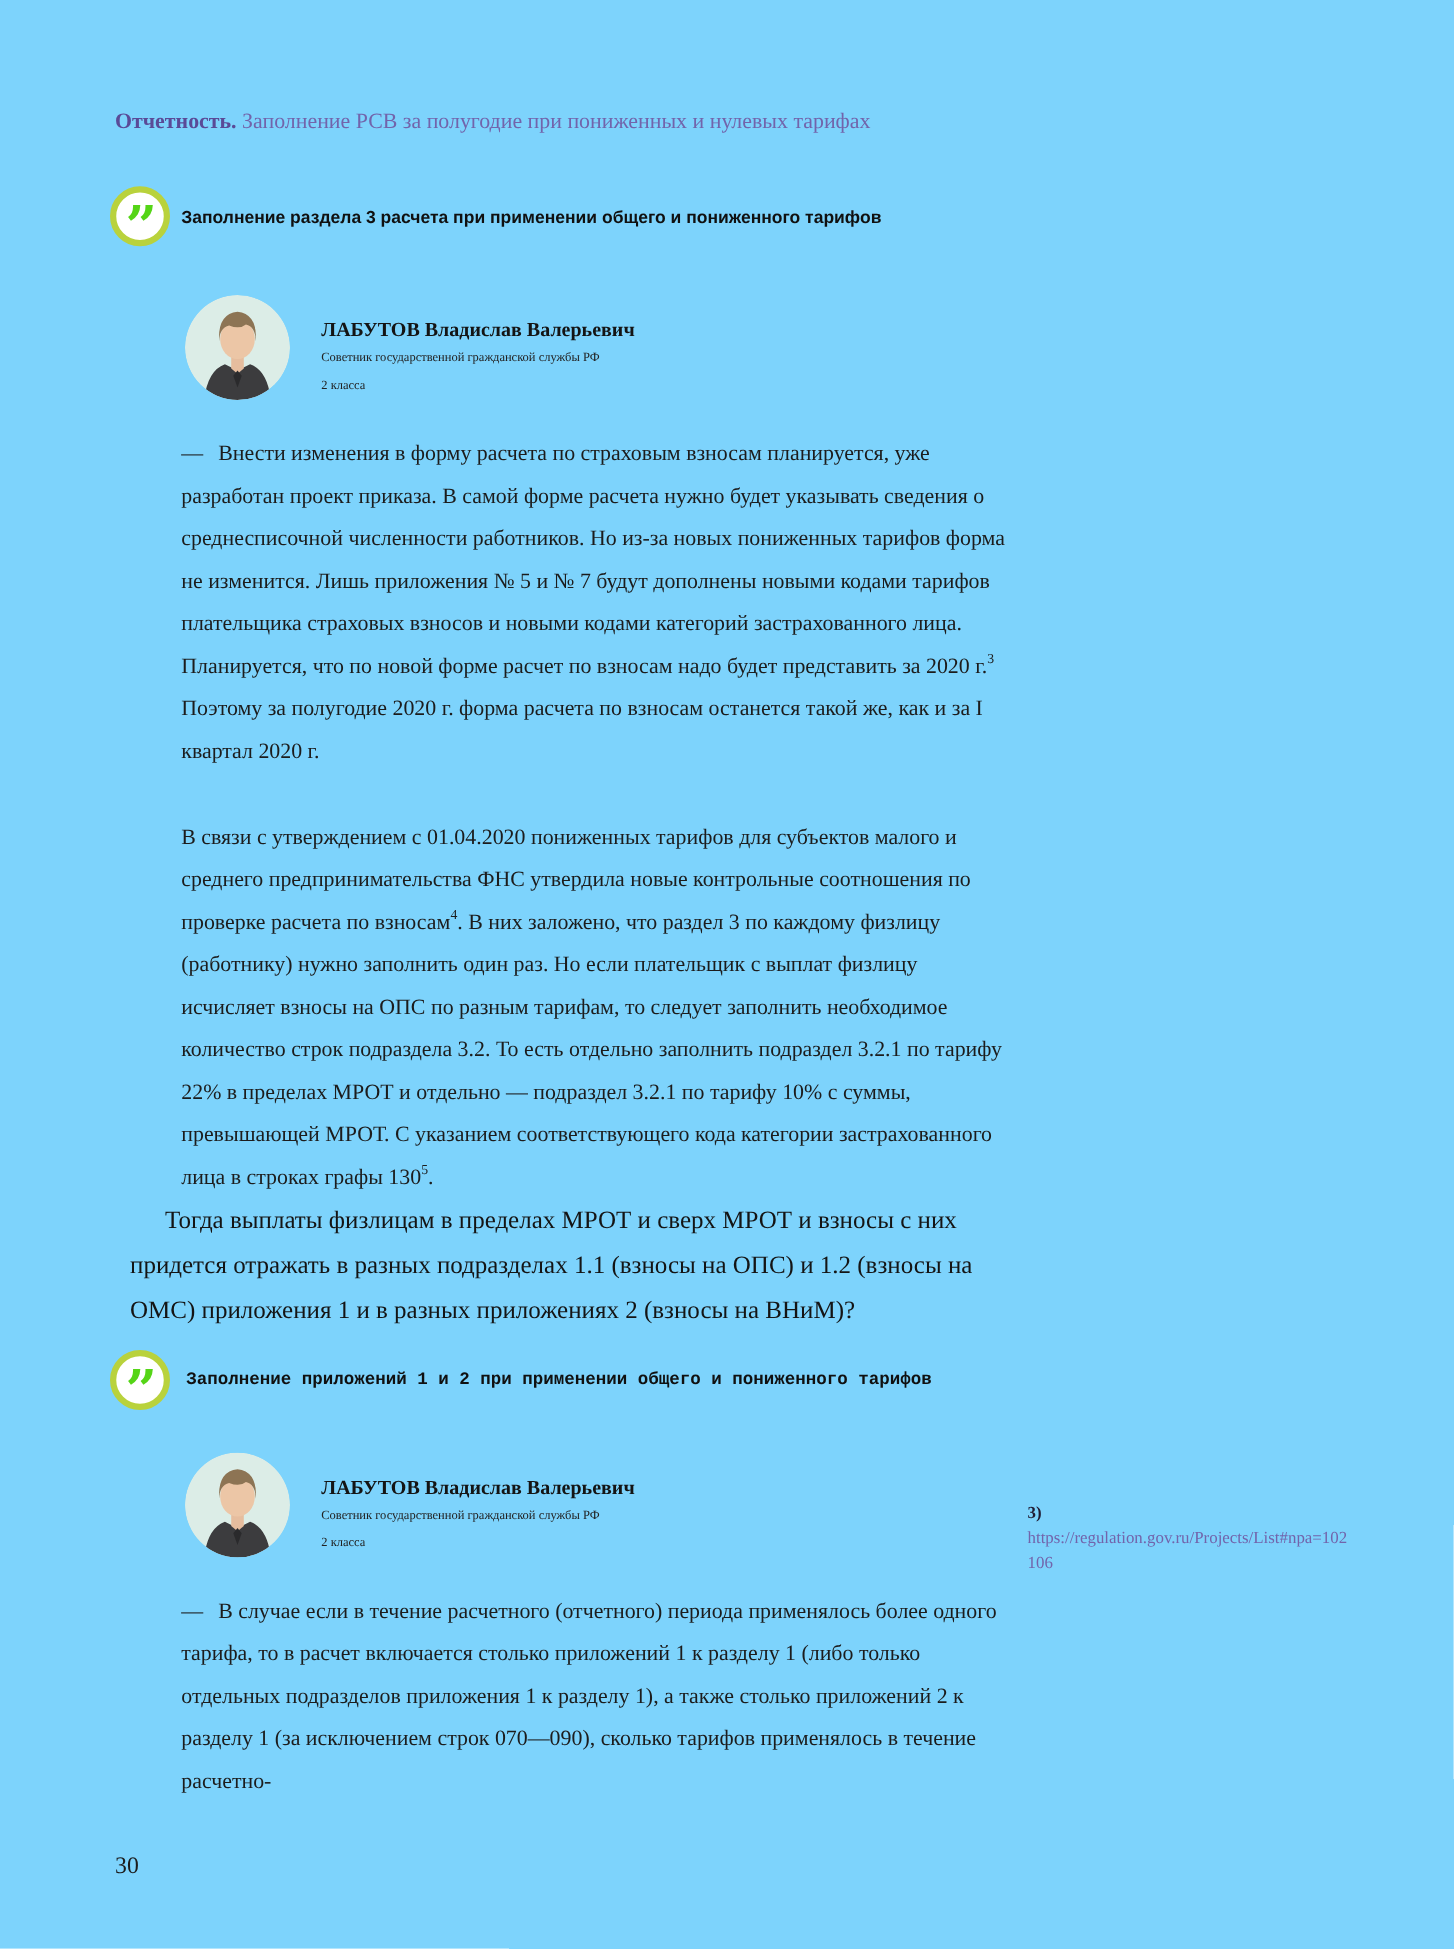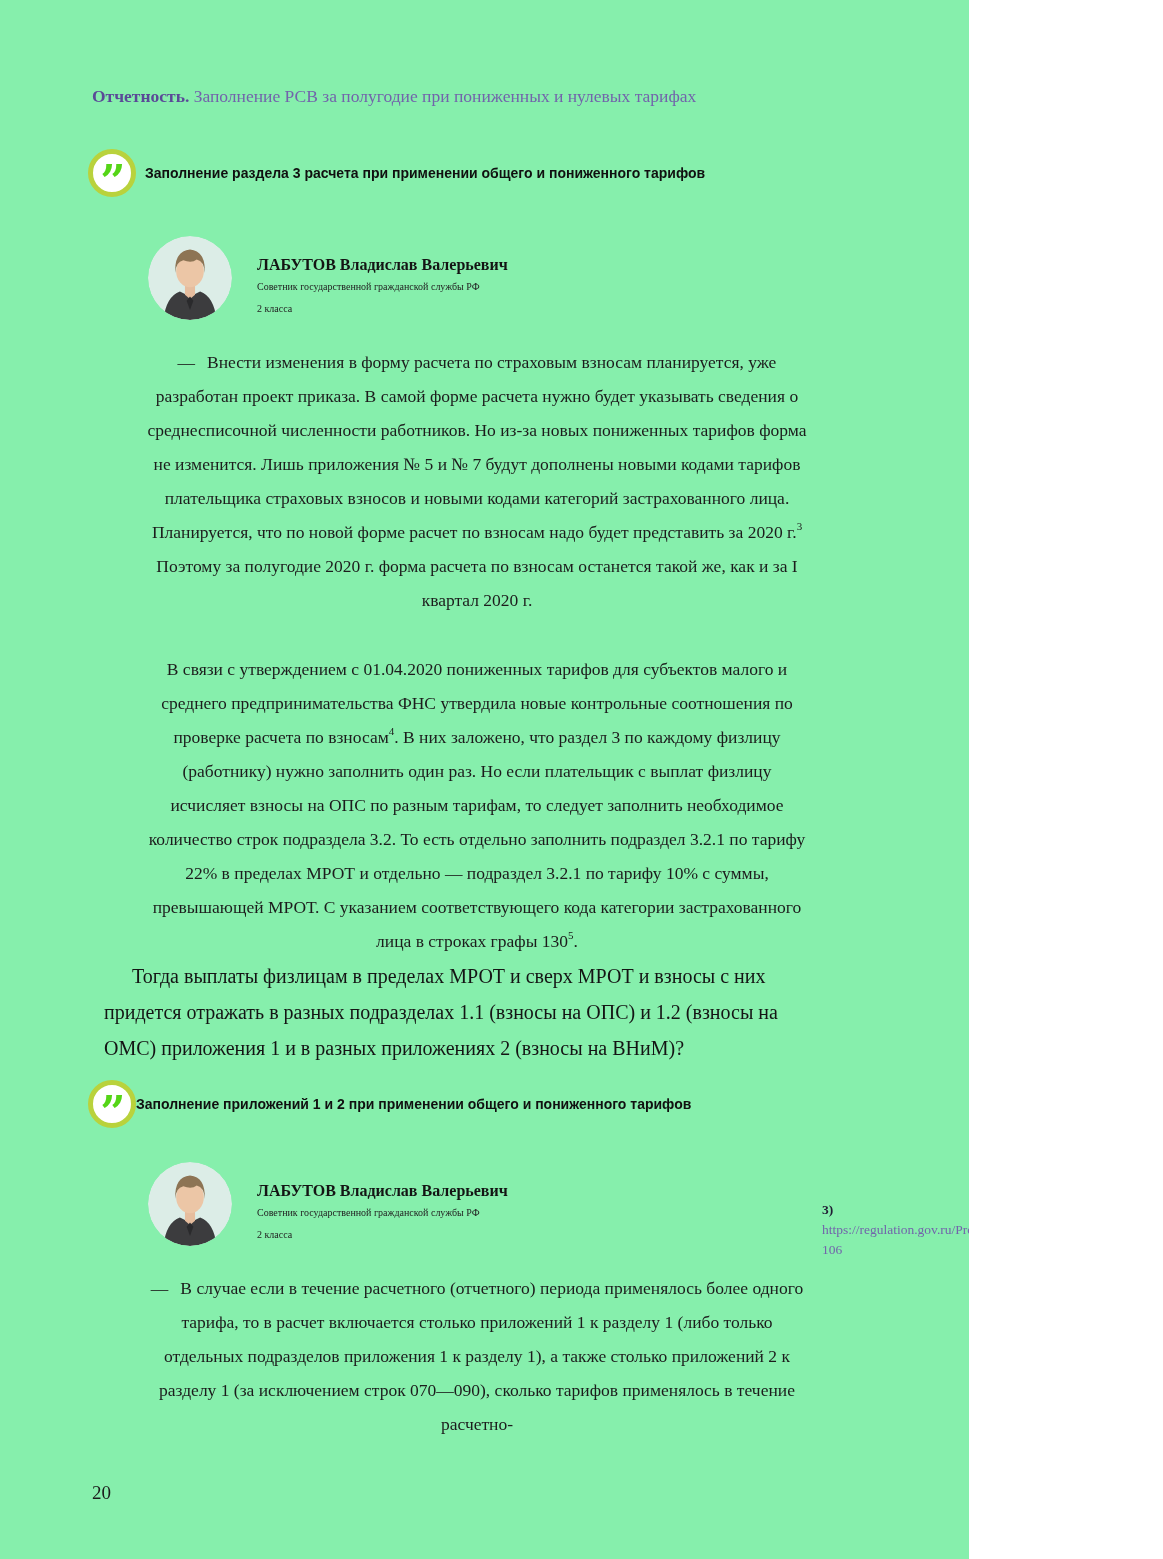--- a/index.html
+++ b/index.html
@@ -1,49 +1,49 @@
 <!DOCTYPE html>
 <html lang="ru"><head>
 <meta charset="utf-8">
 <style>
   html,body{margin:0;padding:0;background:#ffffff;}
-  .page{position:relative;width:969px;height:1559px;background:#86efac;
+  .page{position:relative;width:1163px;height:1559px;background:#7dd3fc;
         font-family:"Liberation Serif", serif;color:#1e1e1e;overflow:hidden;}
 
   
   .header{position:absolute;left:92px;top:84px;width:880px;font-size:17.5px;line-height:24px;}
   .hdr-label{font-weight:bold;color:#5a4a97;}
   .hdr-title{color:#7264ab;}
 
   
   .quote-icon{position:absolute;width:38px;height:38px;border:5px solid #b9d23c;border-radius:50%;
               display:flex;align-items:center;justify-content:center;background:#fff;}
   .qi1{left:88px;top:149px;}
   .qi2{left:88px;top:1080px;}
   .qmark{font-family:"DejaVu Serif", serif;font-weight:bold;color:#55d517;font-size:44px;
          line-height:0;transform:translateY(9px);letter-spacing:-2px;}
 
   
   .sec-heading{position:absolute;margin:0;font-family:"Liberation Sans", sans-serif;
                font-weight:bold;font-size:14px;line-height:34px;color:#101010;width:620px;}
   .sh1{left:145px;top:156px;}
-  .sh2{left:136px;top:1087px;}
+  .sh2{left:149px;top:1087px;font-family:Liberation Mono, monospace;}
 
   
   .expert{position:absolute;display:flex;align-items:flex-end;}
   .e1{left:148px;top:236px;}
   .e2{left:148px;top:1162px;}
   .avatar{width:84px;height:84px;border-radius:50%;overflow:hidden;flex:0 0 84px;display:block;}
   .avatar svg{display:block;width:84px;height:84px;}
   .expert-text{margin-left:25px;padding-top:13px;}
   .expert-name{font-weight:bold;font-size:16px;line-height:23px;color:#141414;}
   .expert-role{font-size:10px;line-height:22px;color:#222;}
 
   
-  .body{position:absolute;margin:0;width:664px;font-size:17.5px;line-height:34px;color:#1c1c1c;text-align:center;}
+  .body{position:absolute;margin:0;width:664px;font-size:17.5px;line-height:34px;color:#1c1c1c;text-align:left;}
   .p1{left:145px;top:345px;}
   .p2{left:145px;top:652px;}
   .p3{left:145px;top:1271px;}
   .dash{margin-right:12px;}
   sup.fn-ref{font-size:11px;line-height:0;position:relative;top:-1px;}
 
   
   .question{position:absolute;left:92px;top:946px;width:716px;margin:12px;
             font-size:20px;line-height:36px;color:#141414;text-indent:28px;}
 
@@ -139,15 +139,15 @@
     <span class="dash">—</span><span>В случае если в течение расчетного (отчетного) периода применялось более одного тарифа, то в расчет включается столько приложений 1 к разделу 1 (либо только отдельных подразделов приложения 1 к разделу 1), а также столько приложений 2 к разделу 1 (за исключением строк 070—090), сколько тарифов применялось в течение расчетно-</span>
   </p>
 
   <aside class="footnotes">
     <div class="fn">
       <span class="fn-marker">3)</span>
       <a class="fn-link">https://regulation.gov.ru/Projects/List#npa=102106</a>
     </div>
   </aside>
 
-  <div class="page-number">20</div>
+  <div class="page-number">30</div>
 
 </div>
 
 </body></html>

